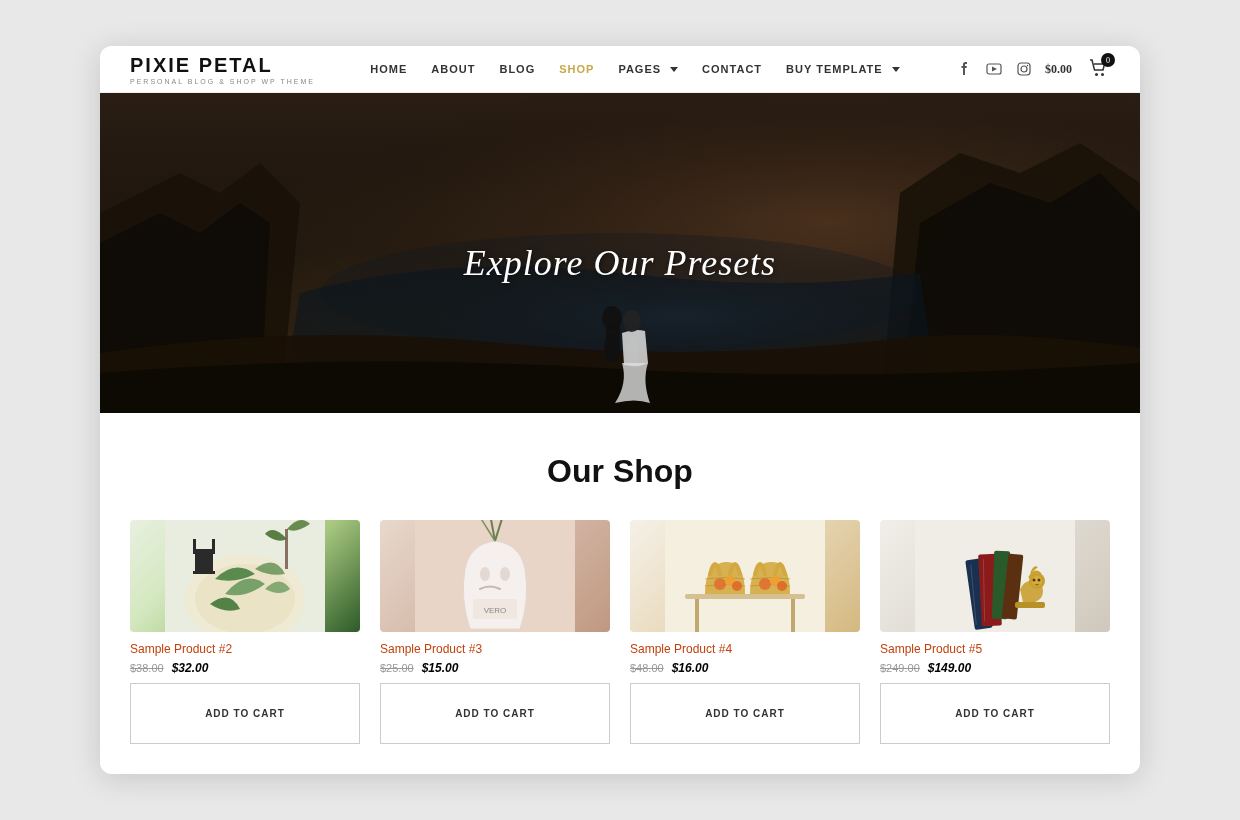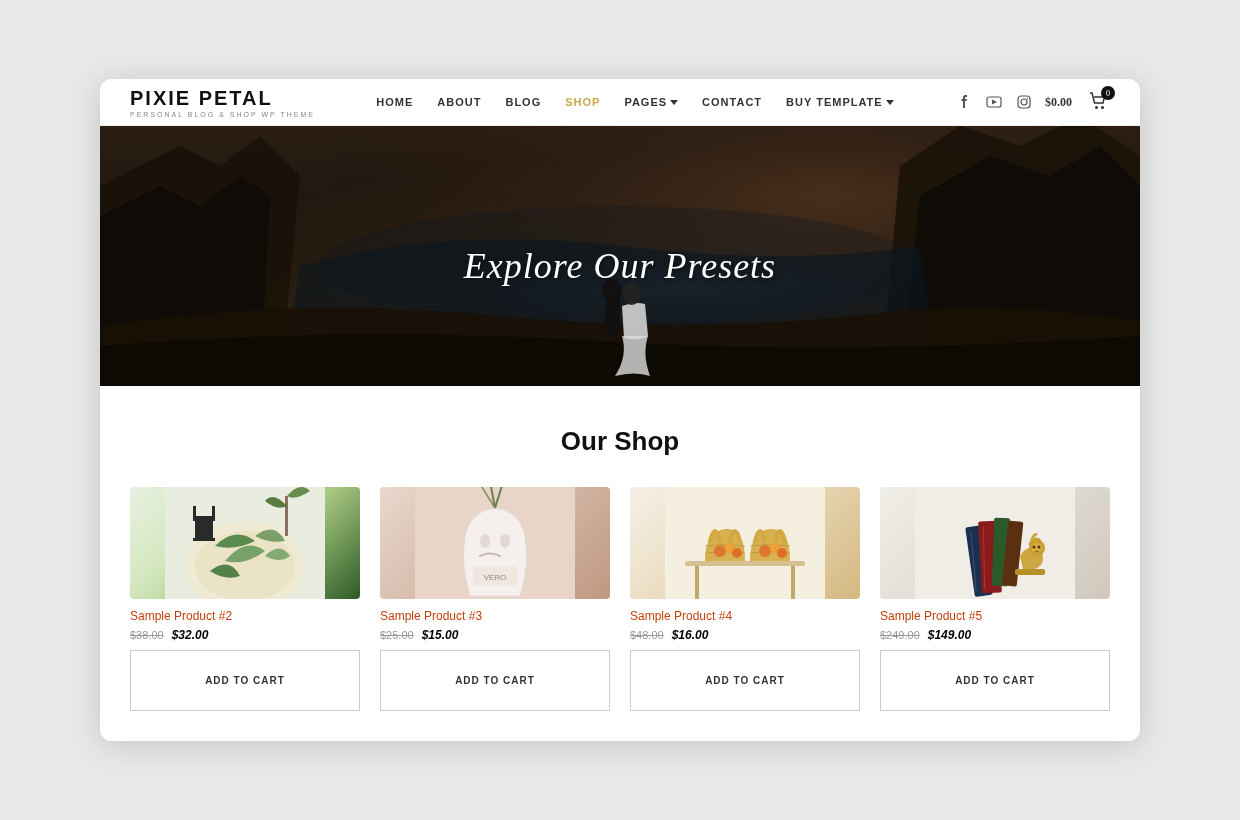--- a/index.html
+++ b/index.html
@@ -69,21 +69,21 @@
       text-decoration: none;
     }
 
     .nav-item.active {
       color: #c8a84b;
     }
 
     .nav-item-pages {
       display: flex;
       align-items: center;
-      gap: 3px;
+      gap: 9px;
       cursor: pointer;
     }
 
     .chevron-down {
       width: 0;
       height: 0;
       border-left: 4px solid transparent;
       border-right: 4px solid transparent;
       border-top: 5px solid #333;
       display: inline-block;
@@ -137,21 +137,21 @@
       color: #fff;
       font-size: 8px;
       display: flex;
       align-items: center;
       justify-content: center;
     }
 
     
     .hero {
       width: 100%;
-      height: 260px;
+      height: 320px;
       background: linear-gradient(to bottom, #3a2e2a 0%, #2a2018 40%, #1a1510 70%, #2d2010 100%);
       position: relative;
       overflow: hidden;
       display: flex;
       align-items: center;
       justify-content: center;
     }
 
     .hero-bg {
       position: absolute;
@@ -184,21 +184,21 @@
     }
 
     
     .shop-section {
       padding: 40px 30px 30px;
       background: #fff;
     }
 
     .shop-title {
       text-align: center;
-      font-size: 26px;
+      font-size: 32px;
       font-weight: 700;
       color: #111;
       margin-bottom: 30px;
     }
 
     .products-grid {
       display: grid;
       grid-template-columns: repeat(4, 1fr);
       gap: 20px;
     }

